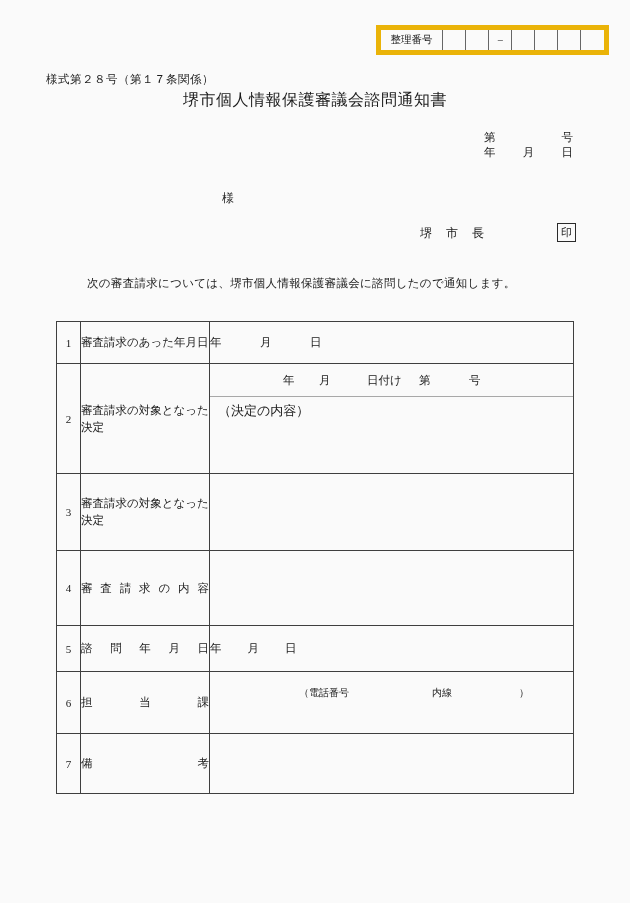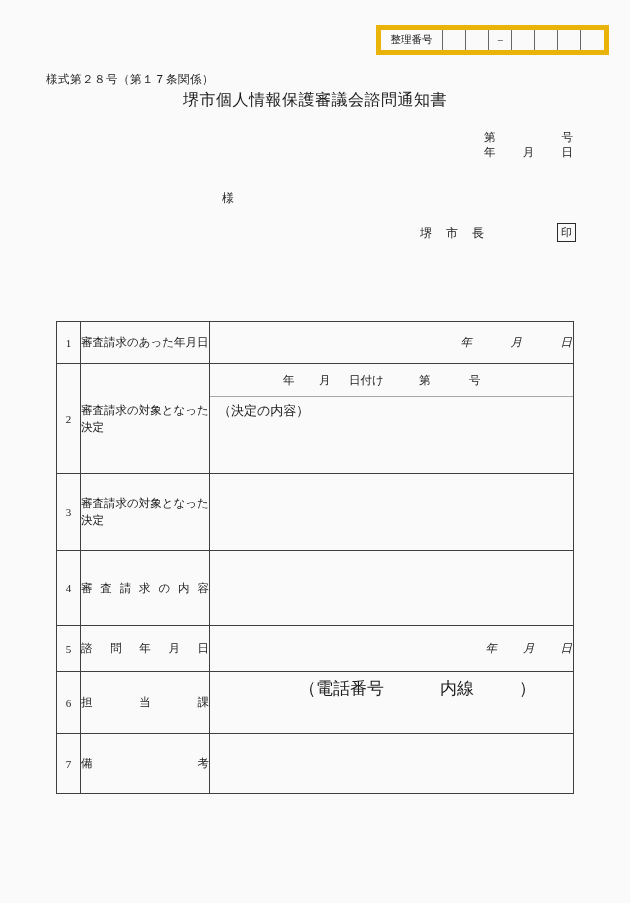--- a/index.html
+++ b/index.html
@@ -23,27 +23,27 @@
   .seal{left:557px;top:223px;width:17px;height:17px;border:1.5px solid #2a2a2a;
         display:flex;align-items:center;justify-content:center;font-size:11px;color:#1a1a1a;}
   .intro{left:87px;top:276px;font-size:11.5px;letter-spacing:0.3px;}
   
   .main-table{left:56px;top:321px;}
   table{border-collapse:collapse;table-layout:fixed;width:517px;background:#fafafa;}
   td{border:1px solid #3f3f3f;font-size:11.5px;vertical-align:middle;padding:0;box-sizing:border-box;}
   td.no{text-align:center;font-size:11px;}
   td.lab{padding:3px 0;line-height:17px;}
   td.cont{padding:0;}
-  .center-txt{text-align:right;letter-spacing:1px;font-style:italic;}
+  .center-txt{text-align:left;letter-spacing:1px;}
   .jc{display:flex;justify-content:space-between;width:100%;box-sizing:border-box;}
   .r2-date{height:32px;border-bottom:1px solid #a8a8a8;position:relative;font-size:11.5px;}
   .r2-date span{position:absolute;line-height:32px;}
   .r2-note{padding:5px 8px 0 8px;font-size:13px;}
   .r6-cell{position:relative;height:100%;}
-  .r6-cell span{position:absolute;bottom:3px;font-size:17px;}
+  .r6-cell span{position:absolute;bottom:3px;font-size:10px;}
 </style>
 </head>
 <body>
 
 <div class="page">
 
   <div class="abs form-code">様式第２８号（第１７条関係）</div>
 
   <div class="abs seiri">
     <div class="lbl">整理番号</div>
@@ -68,20 +68,21 @@
       <span>月</span>
       <span>日</span>
     </div>
   </div>
 
   <div class="abs recipient">様</div>
 
   <div class="abs sender">堺　市　長</div>
   <div class="abs seal">印</div>
 
+  <div class="abs intro">次の審査請求については、堺市個人情報保護審議会に諮問したので通知します。</div>
 
   <div class="abs main-table">
     <table>
       <colgroup>
           <col style="width:24px">
           <col style="width:129px">
           <col style="width:364px">
         </colgroup>
 
       <tbody>
@@ -97,21 +98,21 @@
 
       <tr style="height:110px">
         <td class="no">2</td>
         <td class="lab">
               <div>審査請求の対象となった決定</div>
             </td>
         <td class="cont" style="vertical-align:top">
           <div class="r2-date">
             <span style="left:73px">年</span>
             <span style="left:109px">月</span>
-            <span style="left:139px">日付け</span>
+            <span style="left:157px">日付け</span>
             <span style="left:209px">第</span>
             <span style="left:259px">号</span>
           </div>
           <div class="r2-note">（決定の内容）</div>
         </td>
       </tr>
 
       <tr style="height:77px">
         <td class="no">3</td>
         <td class="lab">
@@ -157,21 +158,21 @@
         <td class="lab">
               <div class="jc">
                 <span>担</span>
                 <span>当</span>
                 <span>課</span>
               </div>
             </td>
         <td class="cont">
           <div class="r6-cell">
             <span style="left:89px">（電話番号</span>
-            <span style="left:230px">内線</span>
+            <span style="left:222px">内線</span>
             <span style="left:309px">）</span>
           </div>
         </td>
       </tr>
 
       <tr style="height:60px">
         <td class="no">7</td>
         <td class="lab">
               <div class="jc">
                 <span>備</span>

